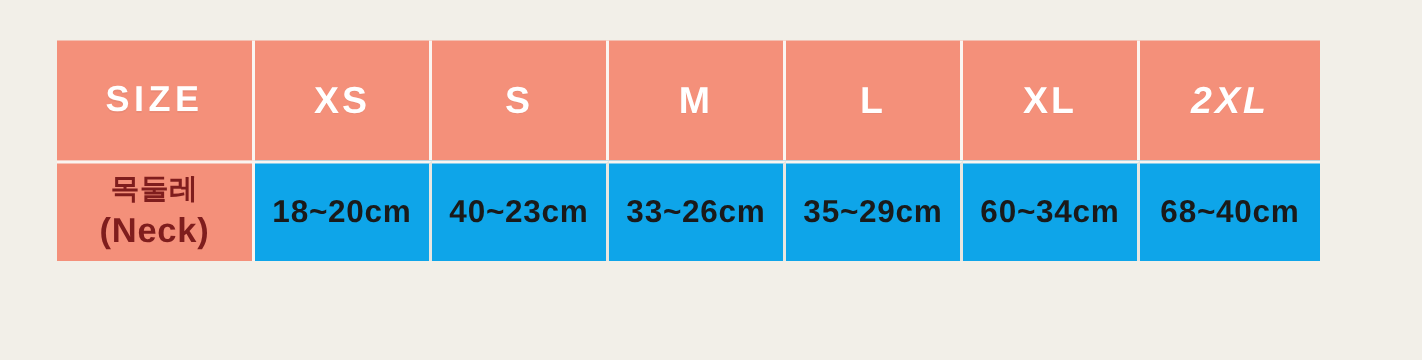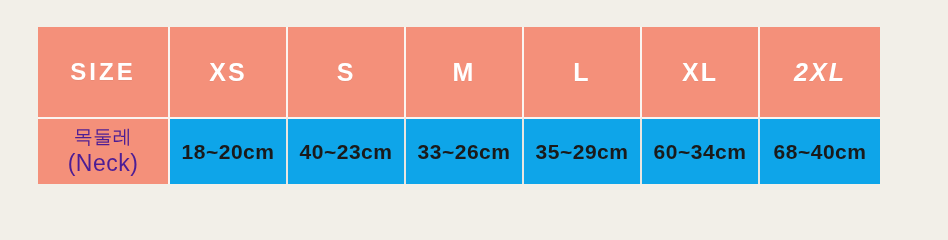--- a/index.html
+++ b/index.html
@@ -30,21 +30,21 @@
     table-layout: fixed;
   }
 
   
   col.c-label { width: 132px; }
   col.c-size  { width: 118px; }
   col.c-size-last { width: 120px; }
 
   
   tr.header-row th {
-    height: 90px;
+    height: 80px;
     background: #f4907a;
     color: #ffffff;
     font-size: 25px;
     font-weight: 700;
     letter-spacing: 2px;
     text-align: center;
     vertical-align: middle;
     padding: 0;
     border-right: 2px solid #faf5f1;
     box-sizing: border-box;
@@ -69,24 +69,24 @@
     padding: 0;
     border-right: 2px solid #e9e6e0;
     border-top: 2px solid #faf5f1;
     box-sizing: border-box;
     letter-spacing: 0.5px;
   }
   tr.data-row td:last-child { border-right: none; }
 
   tr.data-row td.row-label {
     background: #f4907a;
-    color: #4c1d95;
+    color: #7f1d1d;
     font-size: 18px;
     line-height: 1.25;
-    font-weight: 400;
+    font-weight: 700;
     border-right: 2px solid #faf5f1;
   }
   .row-label .ko { display: block; font-size: 19px; }
   .row-label .en { display: block; font-size: 23px; }
 </style>
 </head>
 <body>
 
 <div id="size-chart-wrap">
   <table class="size-table">

